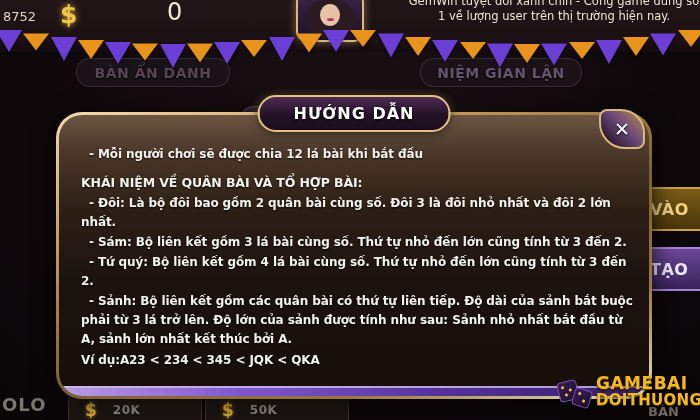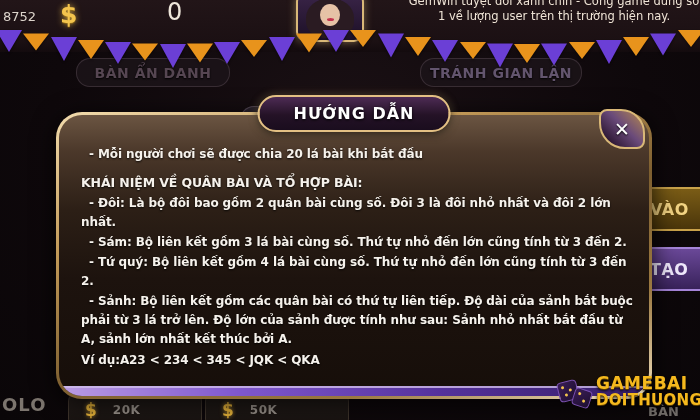--- a/index.html
+++ b/index.html
@@ -137,37 +137,37 @@
       <div class="flag" style="border-top-color: rgb(232, 147, 28); border-top-width: 17px; transform: translateY(0px);"></div>
     </div>
 
   <div class="tab tab-1">
     <span>BÀN ẨN DANH</span>
   </div>
   <div class="tab tab-2">
     <span>CHỌN MỨC CƯỢC</span>
   </div>
   <div class="tab tab-3">
-    <span>TRÁNH GIAN LẬN</span>
+    <span>NIỆM GIAN LẬN</span>
   </div>
 
   <div class="side-btn btn-join">
     <span>VÀO</span>
   </div>
   <div class="side-btn btn-create">
     <span>TẠO</span>
   </div>
 
   <div class="dialog">
     <div class="title-pill">HƯỚNG DẪN</div>
     <div class="close-btn">
       <span>✕</span>
     </div>
     <div class="dialog-body">
-      <div class="dlg-text line dash">- Mỗi người chơi sẽ được chia 20 lá bài khi bắt đầu</div>
+      <div class="dlg-text line dash">- Mỗi người chơi sẽ được chia 12 lá bài khi bắt đầu</div>
       <div class="dlg-text line heading">KHÁI NIỆM VỀ QUÂN BÀI VÀ TỔ HỢP BÀI:</div>
       <div class="dlg-text line dash">- Đôi: Là bộ đôi bao gồm 2 quân bài cùng số. Đôi 3 là đôi nhỏ nhất và đôi 2 lớn nhất.</div>
       <div class="dlg-text line dash">- Sám: Bộ liên kết gồm 3 lá bài cùng số. Thứ tự nhỏ đến lớn cũng tính từ 3 đến 2.</div>
       <div class="dlg-text line dash">- Tứ quý: Bộ liên kết gồm 4 lá bài cùng số. Thứ tự nhỏ đến lớn cũng tính từ 3 đến 2.</div>
       <div class="dlg-text line dash">- Sảnh: Bộ liên kết gồm các quân bài có thứ tự liên tiếp. Độ dài của sảnh bắt buộc phải từ 3 lá trở lên. Độ lớn của sảnh được tính như sau: Sảnh nhỏ nhất bắt đầu từ A, sảnh lớn nhất kết thúc bởi A.</div>
       <div class="dlg-text line example">Ví dụ:A23 &lt; 234 &lt; 345 &lt; JQK &lt; QKA</div>
 
       <div class="glow"></div>
     </div>
   </div>

